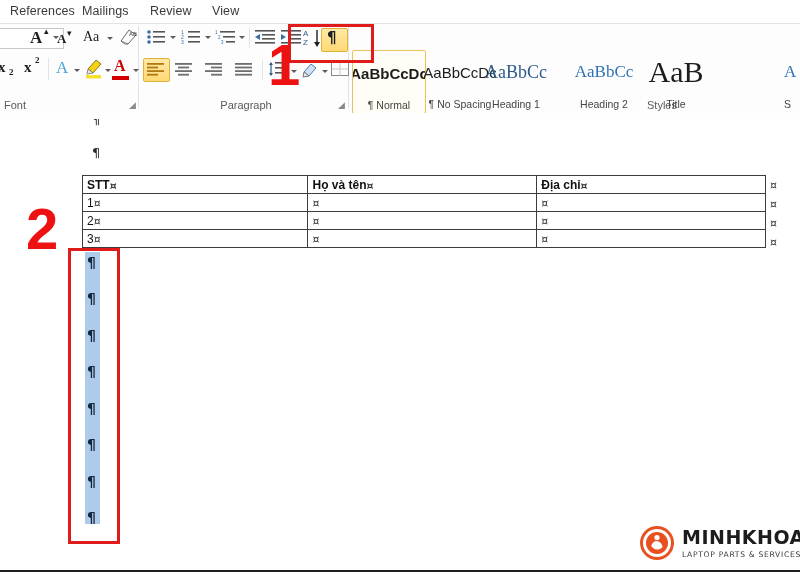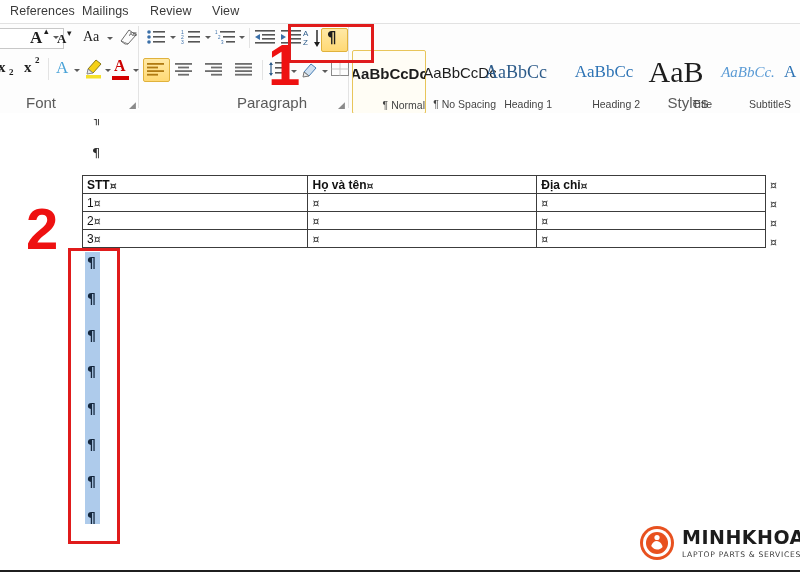--- a/index.html
+++ b/index.html
@@ -32,22 +32,22 @@
     position:absolute;left:0;top:23px;width:800px;height:1px;background:#e2e2e2;
   }
 
   .ribbonbody{
     position:absolute;left:0;top:24px;width:800px;height:89px;
     background:#fdfdfd;
     border-bottom:1px solid #d4d4d4;
   }
   .grpsep{position:absolute;top:2px;width:1px;height:82px;background:#e3e3e3;}
   .grplabel{
-    position:absolute;bottom:2px;font-size:15px;color:#5a5a5a;
-    text-align:center;white-space:nowrap;padding-left:26px;
+    position:absolute;bottom:2px;font-size:11px;color:#5a5a5a;
+    text-align:center;white-space:nowrap;
   }
   .dlglauncher{
     position:absolute;bottom:3px;font-size:9px;color:#8a8a8a;
   }
 
   .ico{position:absolute;}
   .ico svg{display:block;}
   .caret{
     position:absolute;width:0;height:0;
     border-left:3px solid transparent;border-right:3px solid transparent;
@@ -76,21 +76,21 @@
   .stylegal{position:absolute;left:352px;top:26px;width:448px;height:62px;}
   .styleitem{position:absolute;top:0;width:72px;height:62px;text-align:center;}
   .stylepreview{
     position:absolute;left:0;right:0;top:2px;height:40px;
     display:flex;align-items:center;justify-content:center;
     overflow:hidden;white-space:nowrap;
   }
   .stylename{
     position:absolute;left:0;right:0;bottom:2px;
     font-size:10.5px;color:#444;white-space:nowrap;
-    overflow:hidden;text-overflow:clip;text-align:right;
+    overflow:hidden;text-overflow:clip;
   }
   .styleitem.selected{
     border:1.5px solid #e8c55a;border-radius:2px;background:#fffdf5;
   }
 
   
   .doc{
     position:absolute;left:0;top:113px;width:800px;height:463px;
     background:#ffffff;
   }
@@ -392,24 +392,20 @@
         <div class="styleitem" style="left:216px">
           <div class="stylepreview" style="font-family:'Liberation Serif',serif;font-size:17px;color:#2e74b5;">AaBbCc</div>
           <div class="stylename">Heading 2</div>
         </div>
 
         <div class="styleitem" style="left:288px">
           <div class="stylepreview" style="font-family:'Liberation Serif',serif;font-size:30px;color:#1d1d1d;">AaB</div>
           <div class="stylename">Title</div>
         </div>
 
-        <div class="styleitem" style="left:360px">
-          <div class="stylepreview" style="font-family:'Liberation Serif',serif;font-size:15px;color:#5b9bd5;font-style:italic;">AaBbCc.</div>
-          <div class="stylename">Subtitle</div>
-        </div>
 
         <div class="styleitem" style="left:432px;width:26px;">
           <div class="stylepreview" style="font-family:'Liberation Serif',serif;font-size:17px;color:#2e74b5;justify-content:flex-start;">A</div>
           <div class="stylename" style="text-align:left;">S</div>
         </div>
 
       </div>
     </div>
   </div>
 

